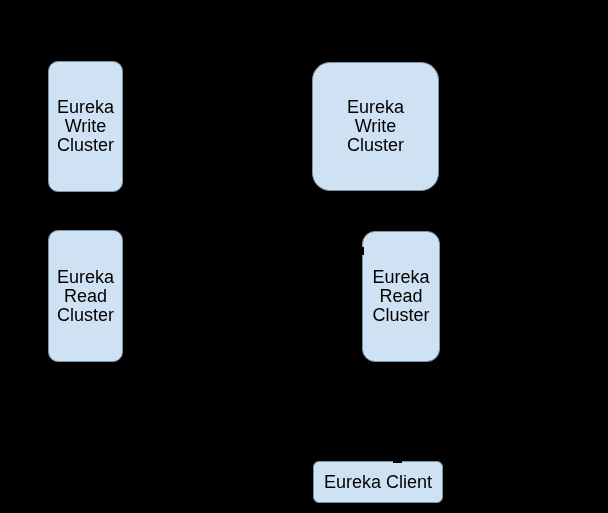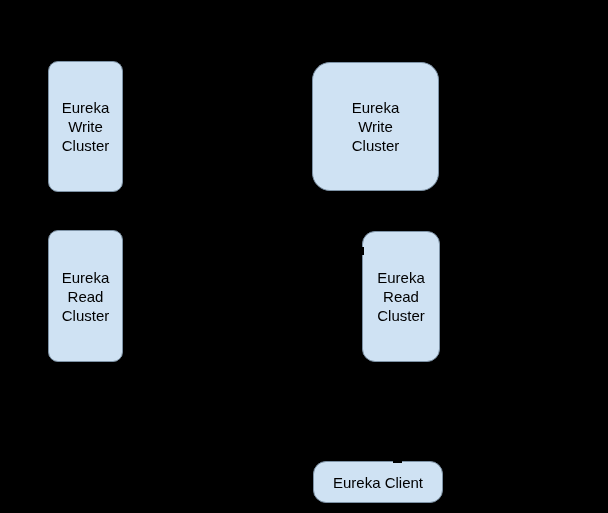--- a/index.html
+++ b/index.html
@@ -22,29 +22,29 @@
   .node {
     position: absolute;
     box-sizing: border-box;
     background: var(--node-fill, #cfe2f3);
     border: 1px solid var(--node-border, #7e93a6);
     color: var(--text-color, #000000);
     display: flex;
     align-items: center;
     justify-content: center;
     text-align: center;
-    font-size: 15px;
+    font-size: 18px;
     line-height: 19px;
     white-space: pre-line;
   }
   .node-left-write  { left: 48px;  top: 61px;  width: 75px;  height: 131px; border-radius: 10px; }
   .node-left-read   { left: 48px;  top: 230px; width: 75px;  height: 132px; border-radius: 10px; }
   .node-right-write { left: 312px; top: 62px;  width: 127px; height: 129px; border-radius: 18px; }
   .node-right-read  { left: 362px; top: 231px; width: 78px;  height: 131px; border-radius: 13px; }
-  .node-client      { left: 313px; top: 461px; width: 130px; height: 42px;  border-radius: 13px; }
+  .node-client      { left: 313px; top: 461px; width: 130px; height: 42px;  border-radius: 6px; }
 
   
   .arrow-tip {
     position: absolute;
     background: #000000;
   }
   .arrow-tip-read-right { left: 361px; top: 247px; width: 3px; height: 8px; }
   .arrow-tip-client     { left: 393px; top: 460px; width: 9px; height: 3px; }
 </style>
 </head>

